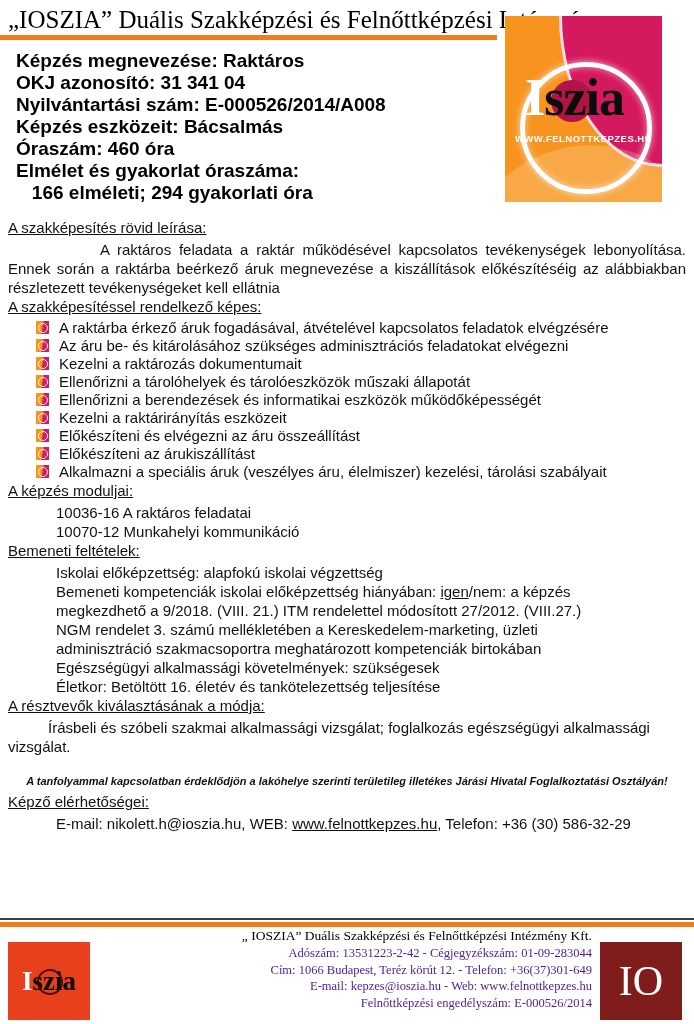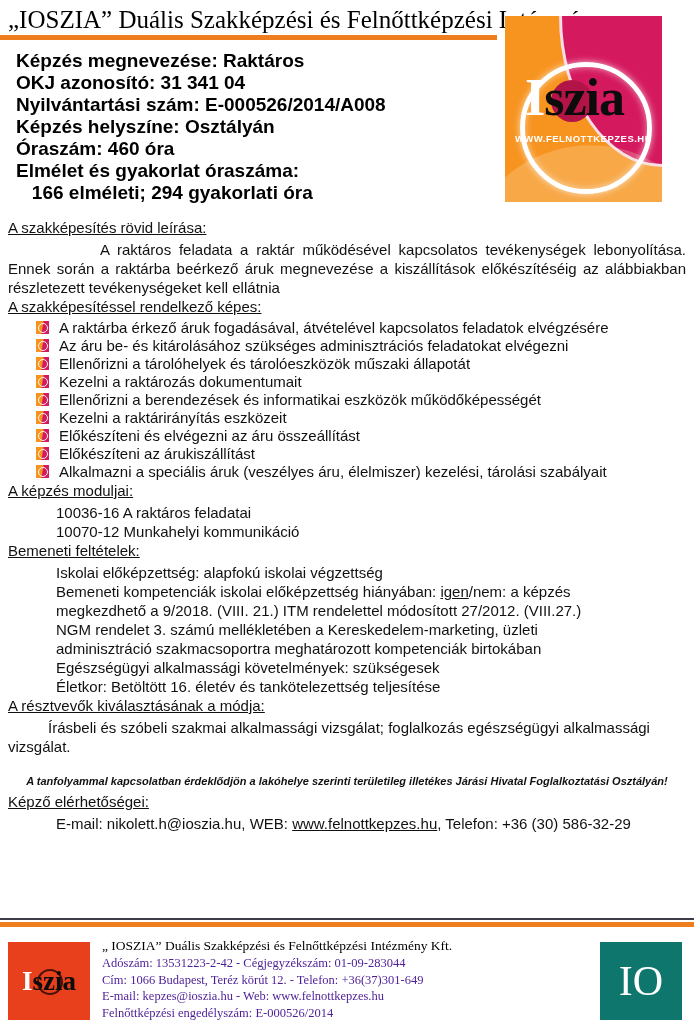--- a/index.html
+++ b/index.html
@@ -82,25 +82,25 @@
   .bottom-rule { height:5px; background:#ee7d1e; margin-top:2px; }
   .footer-body { position:relative; height:97px; }
   .footer-logo-left {
     position:absolute; left:8px; top:15px; width:82px; height:78px; background:#e8401c;
     display:flex; align-items:center; justify-content:center;
     font-family:"Liberation Serif","DejaVu Serif",serif; font-weight:bold; font-size:27px;
   }
   .fl-ring { position:absolute; left:29px; top:27px; width:22px; height:22px; border:2px solid #471208; border-radius:50%; }
   .fl-i { color:#fff; position:relative; }
   .fl-s, .fl-zia { color:#0c0c0c; position:relative; }
-  .footer-center { padding-top:10px; margin:0 102px; text-align:left; }
+  .footer-center { margin:0 102px; text-align:right; }
   .footer-company { font-family:"Liberation Serif","DejaVu Serif",serif; font-size:13.5px; line-height:18px; color:#000; }
   .footer-line { font-size:12.5px; line-height:16.5px; color:#4c1d95;font-family:Liberation Serif, serif; }
   .footer-logo-right {
-    position:absolute; right:12px; top:15px; width:82px; height:78px; background:#0f766e;
+    position:absolute; right:12px; top:15px; width:82px; height:78px; background:#7f1d1d;
     display:flex; align-items:center; justify-content:center; color:#fff;
     font-family:"Liberation Serif","DejaVu Serif",serif; font-size:42px;
   }
 </style>
 </head>
 <body>
 
 <div class="page">
 
   <div class="org-title">„IOSZIA” Duális Szakképzési és Felnőttképzési Intézmény</div>
@@ -118,21 +118,21 @@
   <div class="content">
 
     <div class="course">
 
         <div class="course-line">Képzés megnevezése: Raktáros</div>
 
         <div class="course-line">OKJ azonosító: 31 341 04</div>
 
         <div class="course-line">Nyilvántartási szám: E-000526/2014/A008</div>
 
-        <div class="course-line">Képzés helyszíne: Osztályán</div>
+        <div class="course-line">Képzés eszközeit: Bácsalmás</div>
 
         <div class="course-line">Óraszám: 460 óra</div>
 
         <div class="course-line">Elmélet és gyakorlat óraszáma:</div>
 
         <div class="course-line">   166 elméleti; 294 gyakorlati óra</div>
       </div>
 
     <div class="sec-heading first">A szakképesítés rövid leírása:</div>
     <p class="desc-body">A raktáros feladata a raktár működésével kapcsolatos tevékenységek lebonyolítása. Ennek során a raktárba beérkező áruk megnevezése a kiszállítások előkészítéséig az alábbiakban részletezett tevékenységeket kell ellátnia</p>
@@ -151,28 +151,28 @@
           <span class="bullet-icon">
             <span class="bullet-ring"></span>
           </span>
           <span class="bullet-text">Az áru be- és kitárolásához szükséges adminisztrációs feladatokat elvégezni</span>
         </li>
 
         <li class="bullet-item">
           <span class="bullet-icon">
             <span class="bullet-ring"></span>
           </span>
+          <span class="bullet-text">Kezelni a raktározás dokumentumait</span>
+        </li>
+
+        <li class="bullet-item">
+          <span class="bullet-icon">
+            <span class="bullet-ring"></span>
+          </span>
           <span class="bullet-text">Ellenőrizni a tárolóhelyek és tárolóeszközök műszaki állapotát</span>
-        </li>
-
-        <li class="bullet-item">
-          <span class="bullet-icon">
-            <span class="bullet-ring"></span>
-          </span>
-          <span class="bullet-text">Kezelni a raktározás dokumentumait</span>
         </li>
 
         <li class="bullet-item">
           <span class="bullet-icon">
             <span class="bullet-ring"></span>
           </span>
           <span class="bullet-text">Ellenőrizni a berendezések és informatikai eszközök működőképességét</span>
         </li>
 
         <li class="bullet-item">

